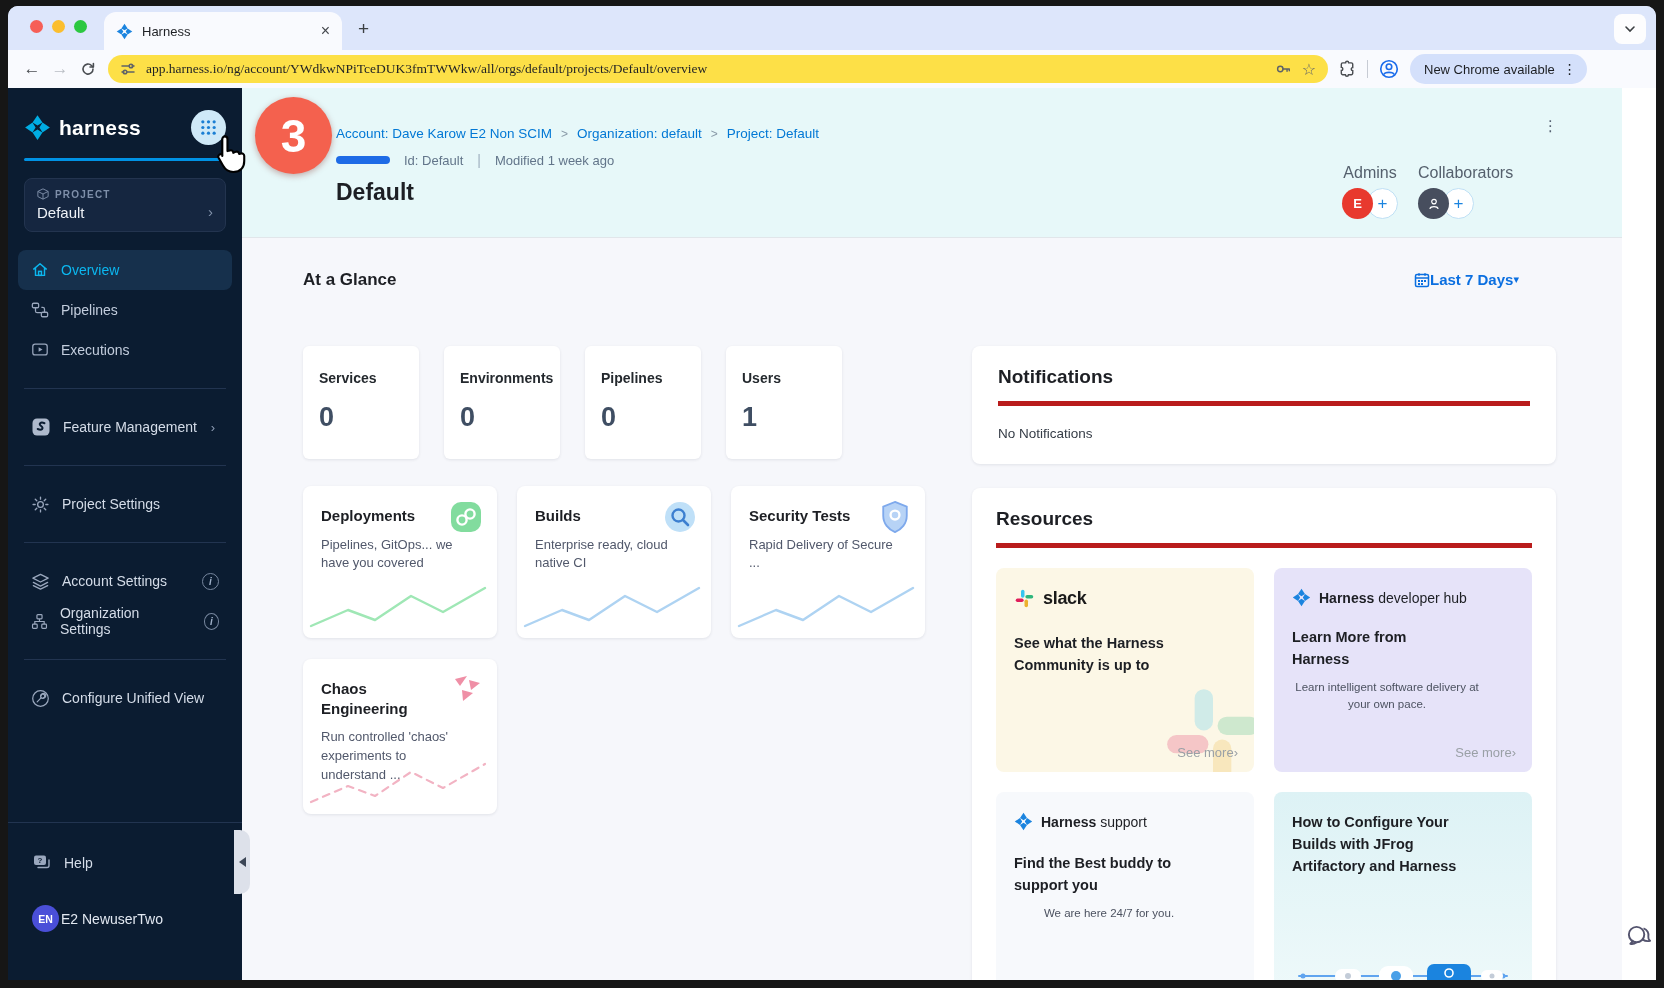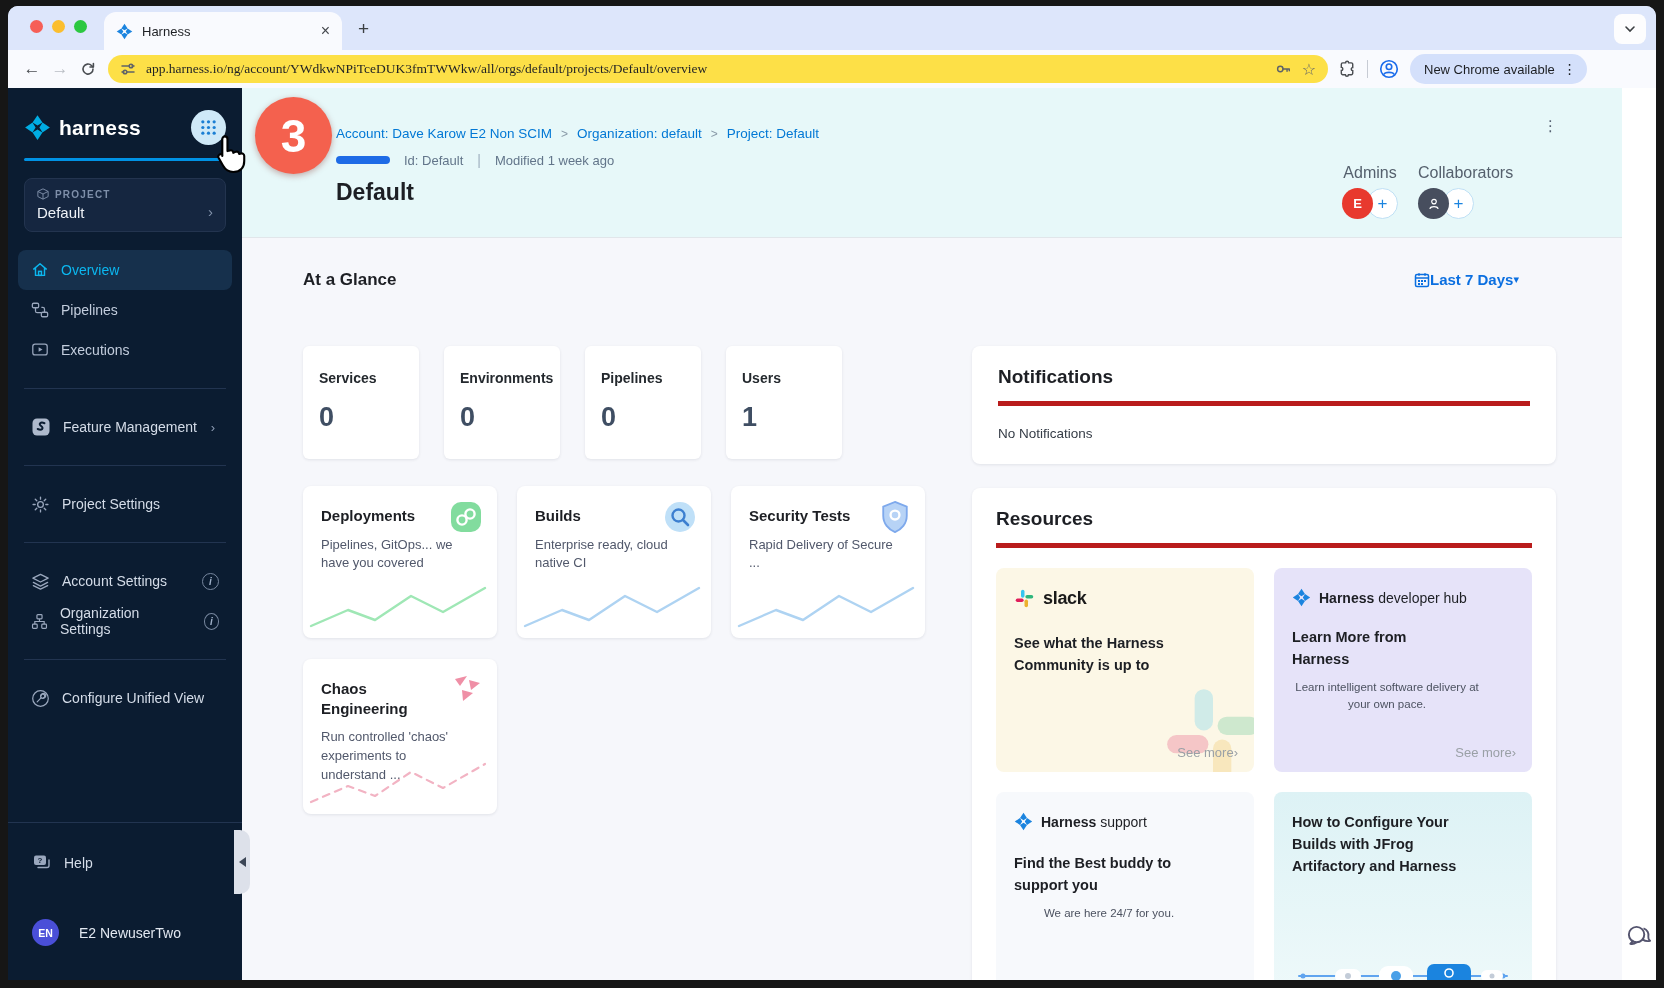--- a/index.html
+++ b/index.html
@@ -61,21 +61,21 @@
   .nav-item.active svg { stroke:#0bb7f0; }
   .side-divider { height:1px; background:#223450; margin:18px 16px; }
   .side-row { height:40px; display:flex; align-items:center; gap:12px; padding:0 23px; font-size:14px;
     color:#d4dce8; }
   .side-row .chev { color:#8d9cb4; margin-left:2px; font-size:13px; }
   .side-row .spacer { flex:1; }
   .info-dot { width:17px; height:17px; border-radius:50%; border:1.4px solid #77879f; color:#9fb0c8;
     font-size:10px; display:flex; align-items:center; justify-content:center; font-style:italic; font-weight:700; }
   .sidebar-bottom { position:absolute; left:0; right:0; bottom:0; height:158px; border-top:1px solid #223450;
     padding:20px 24px 0; }
-  .user-row { display:flex; align-items:center; gap:20px; margin-top:36px; font-size:14px; color:#e2e8f1;text-align:right; }
+  .user-row { display:flex; align-items:center; gap:2px; margin-top:22px; font-size:14px; color:#e2e8f1;text-align:right; }
   .avatar-en { width:27px; height:27px; border-radius:50%; background:#4a4fd8; color:#fff; font-size:10.5px;
     font-weight:700; display:flex; align-items:center; justify-content:center; }
   .collapse-handle { position:absolute; left:226px; top:742px; width:16px; height:64px; background:#dde1ea;
     border-radius:0 10px 10px 0; z-index:4; display:flex; align-items:center; justify-content:center; }
   .collapse-handle i { width:0; height:0; border-top:5px solid transparent; border-bottom:5px solid transparent;
     border-right:7px solid #3c4656; }
 
   
   .main { width:1380px; flex:none; background:#f6f7fb; position:relative; display:flex; flex-direction:column; }
   .page-header { height:150px; flex:none; background:#e7f8f9; border-bottom:1px solid #e1e6ea;

